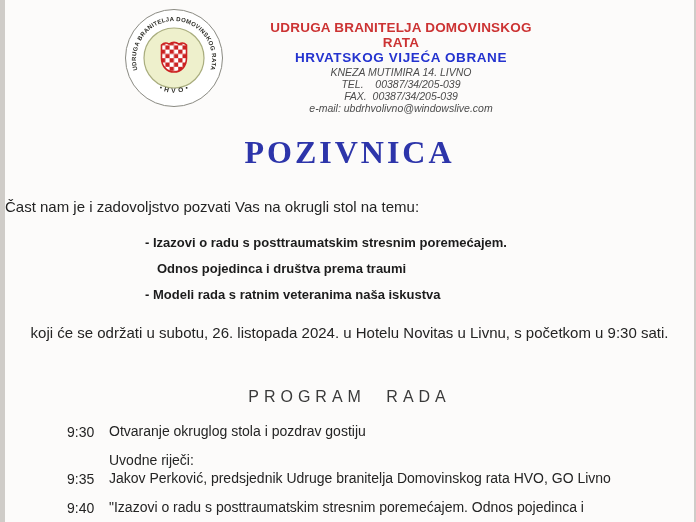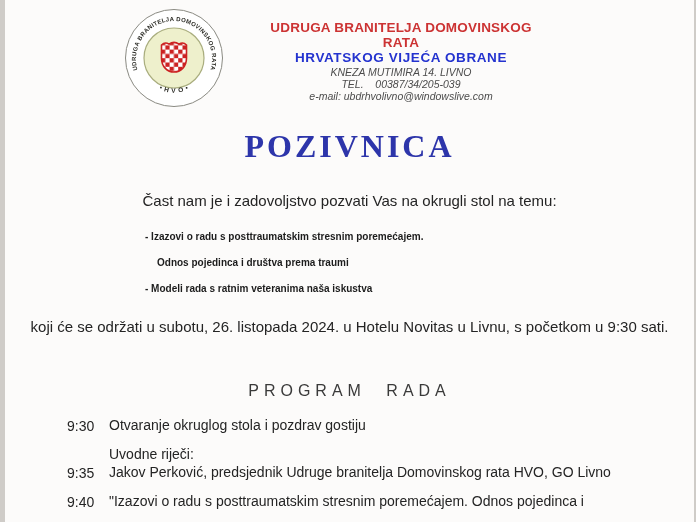--- a/index.html
+++ b/index.html
@@ -20,23 +20,23 @@
   .org-line2 { font-weight:bold; font-size:13.5px; letter-spacing:0.6px; margin-top:0; }
   .addr { font-style:italic; font-size:10.5px; line-height:12px; color:#4c4c4c; white-space:pre; }
   .addr-first { margin-top:1px; }
   
   .title {
     margin:20px 0 0; text-align:center;
     font-family:Liberation Serif, serif; font-weight:bold;
     font-size:32px; letter-spacing:3px;
   }
   
-  .intro { margin-top:27px; text-align:center; font-size:15px; color:#242424; }
+  .intro { margin-top:27px; font-size:15px; color:#242424; }
   
-  .topics { margin:19px 0 0 140px; font-weight:bold; font-size:10px; color:#1c1c1c; }
+  .topics { margin:19px 0 0 140px; font-weight:bold; font-size:13px; color:#1c1c1c; }
   .topic-line { margin-bottom:9px; line-height:17px; }
   .topic-cont { margin-left:12px; }
   
   .date-line { margin-top:21px; text-align:center; font-size:15px; color:#242424; }
   
   .program-heading {
     margin-top:47px; text-align:center; font-weight:normal;
     font-size:16px; letter-spacing:5px; word-spacing:11px; color:#3a3a3a;
   }
   .program-list { margin:16px 0 0 62px; font-size:14px; color:#242424; }
@@ -75,20 +75,21 @@
             <path d="M 37.5,37 Q 41,33.5 45,36.2 Q 50,32.5 55,36.2 Q 59,33.5 62.5,37
                      L 62.5,50 C 62.5,59 56.5,64 50,64 C 43.5,64 37.5,59 37.5,50 Z" fill="url(#cb)" stroke="#cc2222" stroke-width="1.6"></path>
           </g>
         </svg>
       </div>
       <div class="org-block">
         <div class="org-line1" style="color:#cc3333;">UDRUGA BRANITELJA DOMOVINSKOG RATA</div>
         <div class="org-line2" style="color:#2433cf;">HRVATSKOG VIJEĆA  OBRANE</div>
         <div class="addr addr-first">KNEZA MUTIMIRA 14. LIVNO</div>
         <div class="addr">TEL.    00387/34/205-039</div>
+        <div class="addr">FAX.  00387/34/205-039</div>
         <div class="addr">e-mail: ubdrhvolivno@windowslive.com</div>
       </div>
     </div>
 
     <h1 class="title" style="color:#2d35aa;">POZIVNICA</h1>
 
     <p class="intro">Čast nam je i zadovoljstvo pozvati Vas na okrugli stol na temu:</p>
 
     <div class="topics">
       <div class="topic-line">- Izazovi o radu s posttraumatskim stresnim poremećajem.</div>

